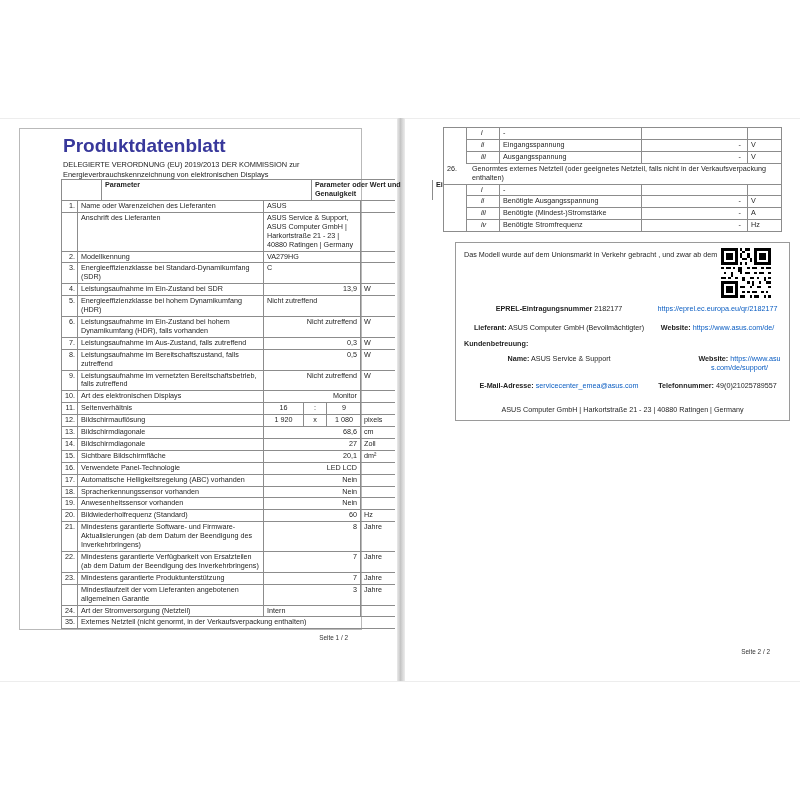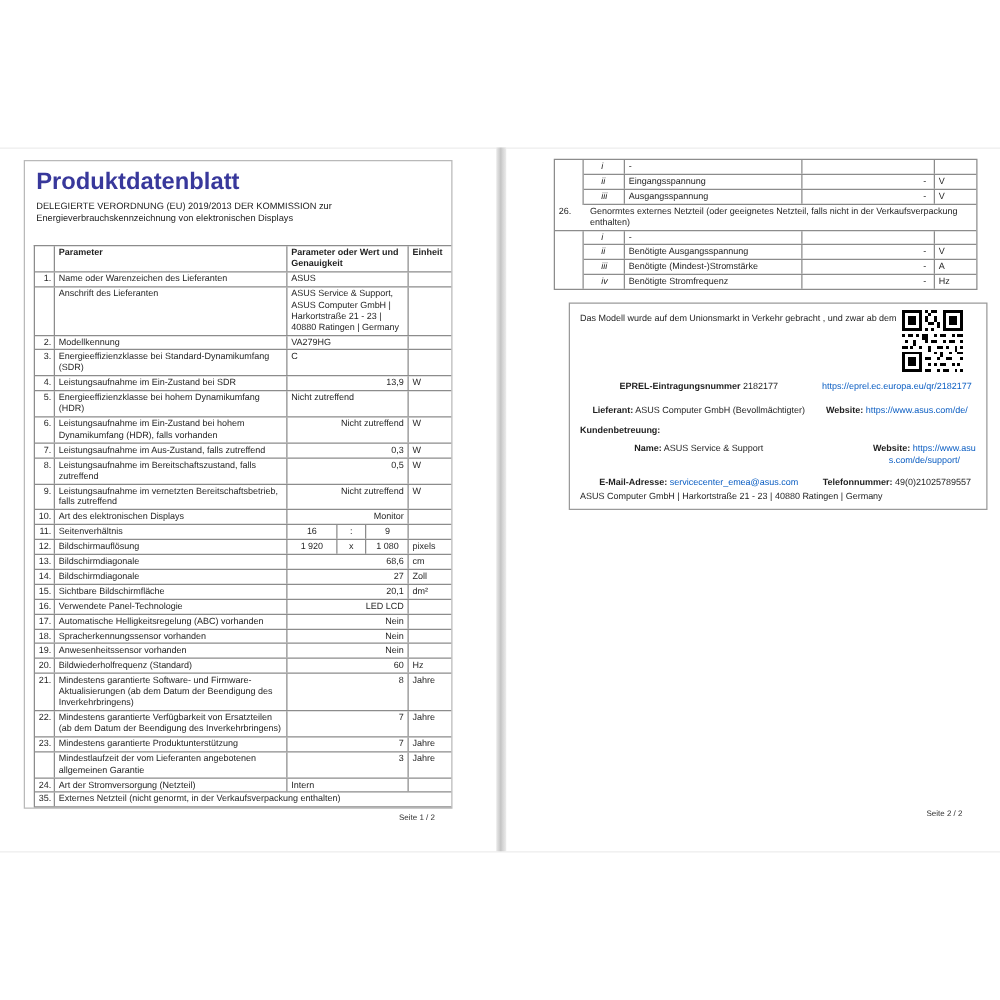--- a/index.html
+++ b/index.html
@@ -14,32 +14,32 @@
   .edge{position:absolute;left:0;width:800px;height:1px;background:#ededed;}
   .edge.top{top:118px;}
   .edge.bottom{top:681px;}
   .divider{
     position:absolute;left:397px;top:118px;width:8px;height:563px;
     background:linear-gradient(90deg,#eaeaea, var(--c-divider,#c4c4c4) 45%, #d2d2d2 60%, #ececec);
   }
 
   
   .page1{position:absolute;left:19px;top:128px;width:343px;}
-  .p1-box{border:1px solid var(--c-box,#b9b9b9);background:#fff;}
+  .p1-box{border:1px solid var(--c-box,#b9b9b9);background:#fff;padding-left:34px;}
   .p1-title{margin:6px 0 0 9px;font-size:19px;font-weight:bold;color:var(--c-title,#38389b);}
-  .p1-sub{margin:3px 9px 17px 9px;font-size:7.4px;line-height:9.6px;color:#222;}
+  .p1-sub{margin:3px 9px 0 9px;font-size:7.4px;line-height:9.6px;color:#222;}
   .grid{
     margin-left:7px;width:334px;box-sizing:border-box;
     font-size:7.2px;line-height:8.9px;
     border-top:1px solid var(--c-tb,#8c8c8c);
     border-left:1px solid var(--c-tb,#8c8c8c);
   }
   .t-row{display:grid;grid-template-columns:15px 186px 97px 36px;border-bottom:1px solid var(--c-tb,#8c8c8c);}
   .t-row.span{grid-template-columns:15px 319px;}
-  .t-row.head{font-weight:bold;}
+  .t-row.head{font-weight:bold;gap:24px;}
   .c{padding:1px 3px;box-sizing:border-box;min-height:9px;}
   .c+.c{border-left:1px solid var(--c-tb,#8c8c8c);}
   .c.num{text-align:right;padding-right:2px;}
   .c.v-right{text-align:right;}
   .c.vsplit{display:grid;grid-template-columns:39px 23px 35px;padding:0;}
   .vs{padding:1px 2px;text-align:center;box-sizing:border-box;}
   .vs+.vs{border-left:1px solid var(--c-tb,#8c8c8c);}
   .p1-footer{margin:4px 0 0 7px;width:334px;box-sizing:border-box;text-align:right;padding-right:12px;font-size:6.4px;color:#333;}
 
   
@@ -68,21 +68,21 @@
   .ileft{flex:0 0 190px;width:190px;}
   .iright{flex:1;word-break:break-all;}
   .lbl{font-weight:bold;}
   .link{color:var(--c-link,#0a5dc2);cursor:pointer;}
   .m-eprel{margin-top:45px;}
   .m-lief{margin-top:9px;}
   .m-kb{margin-top:7px;}
   .m-name{margin-top:6px;gap:44px;}
   .m-mail{margin-top:8px;}
   .m-ans{margin-top:5px;}
-  .m-addr{margin-top:2px;}
+  .m-addr{margin-top:15px;text-align:center;}
   .qr{position:absolute;top:3px;right:16px;width:54px;height:54px;background:#fff;}
   .p2-footer{position:absolute;left:700px;top:648px;width:70px;text-align:right;font-size:6.4px;color:#333;}
 </style>
 </head>
 <body>
 
 <div class="stage">
   <div class="edge top"></div>
   <div class="edge bottom"></div>
   <div class="divider"></div>

